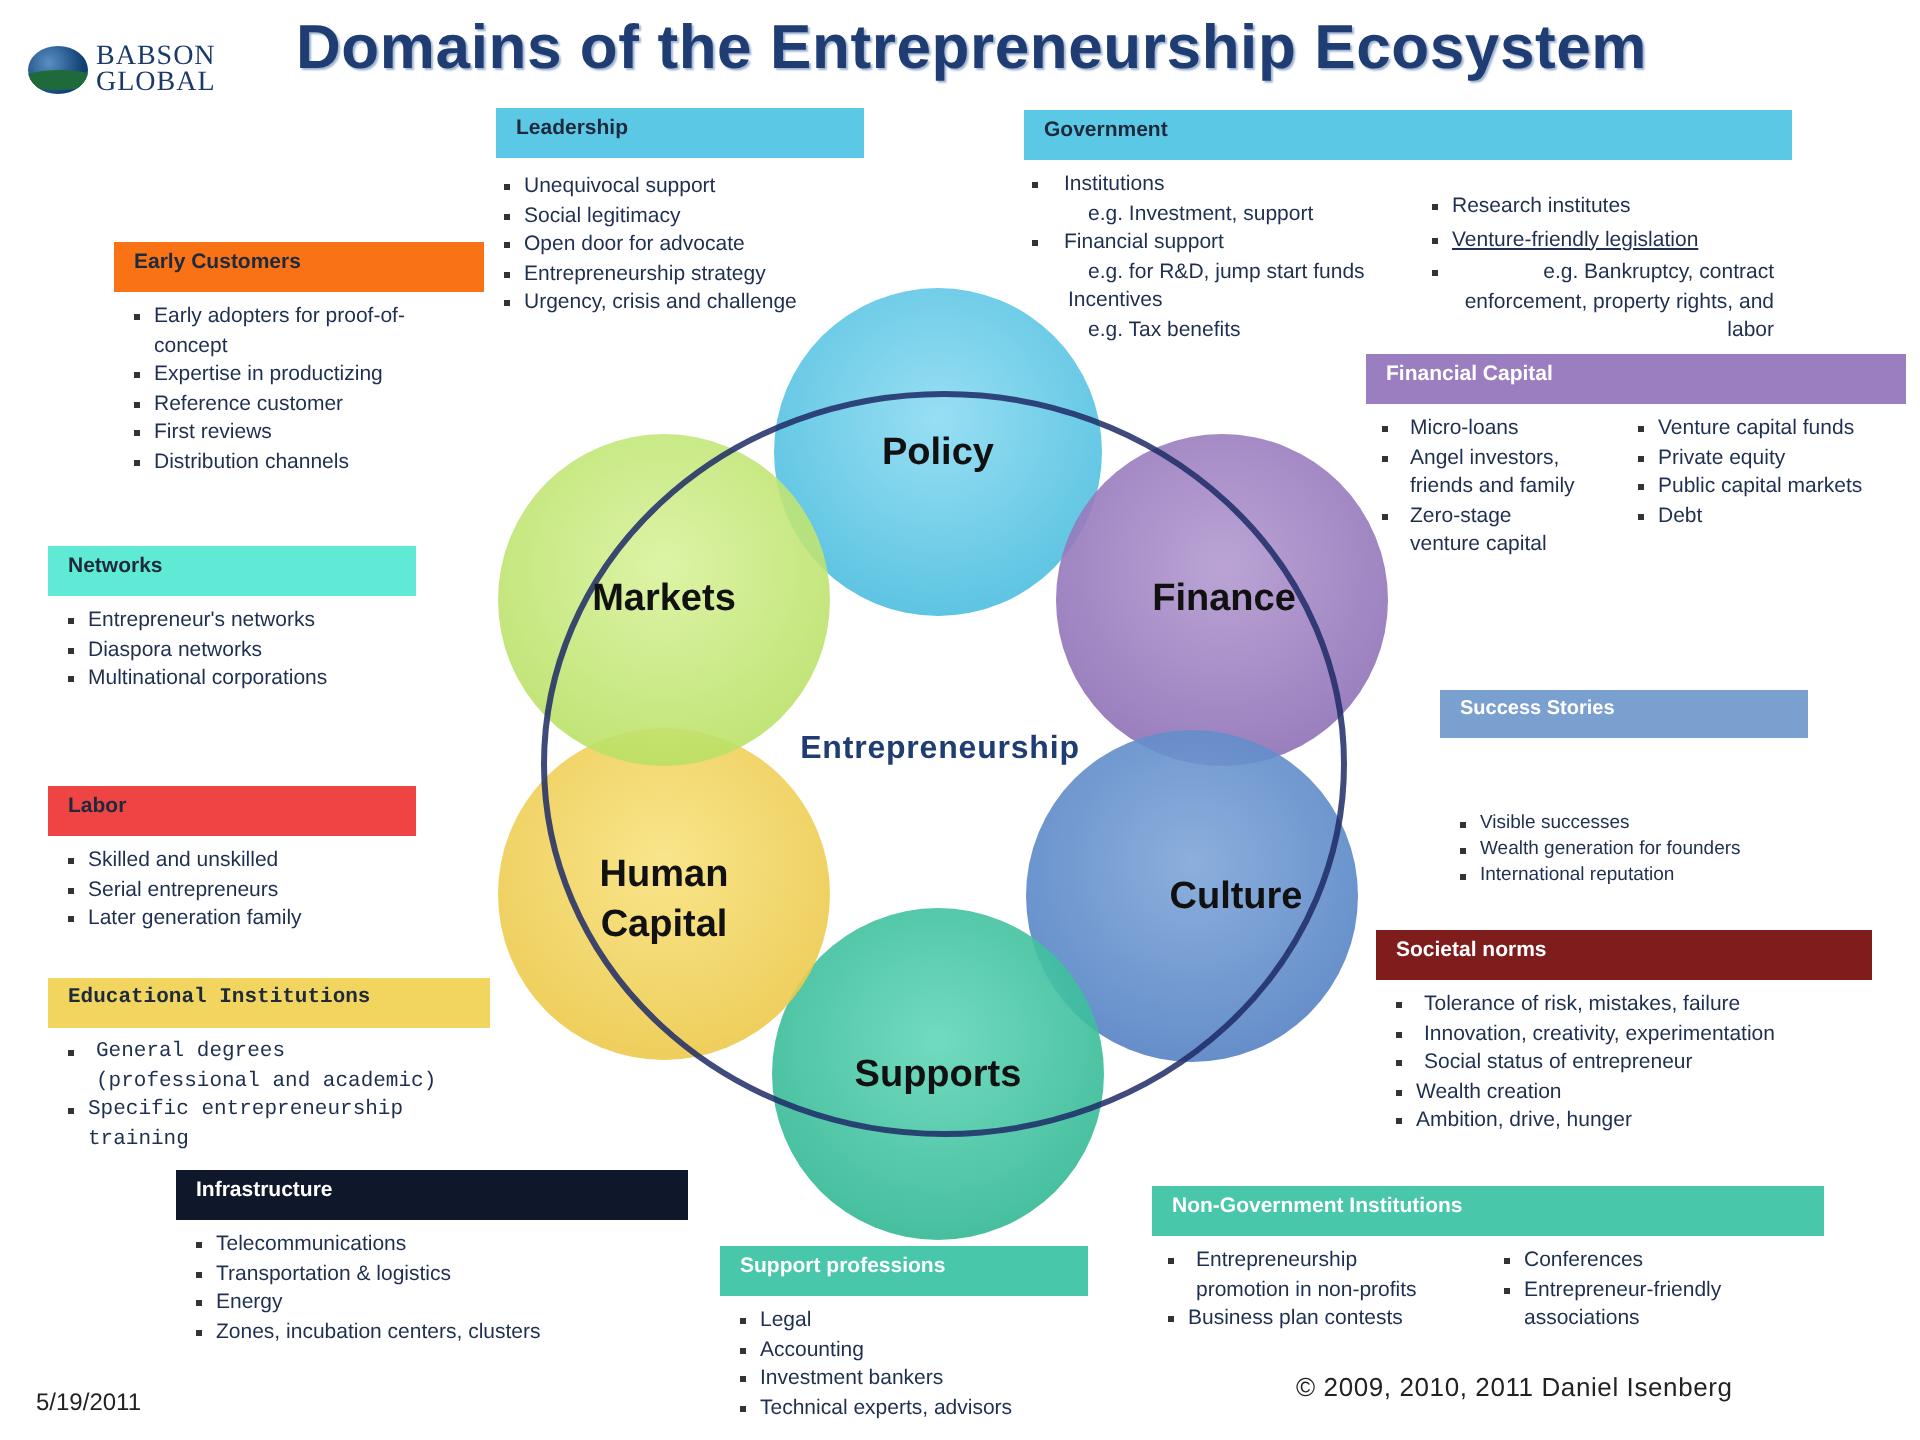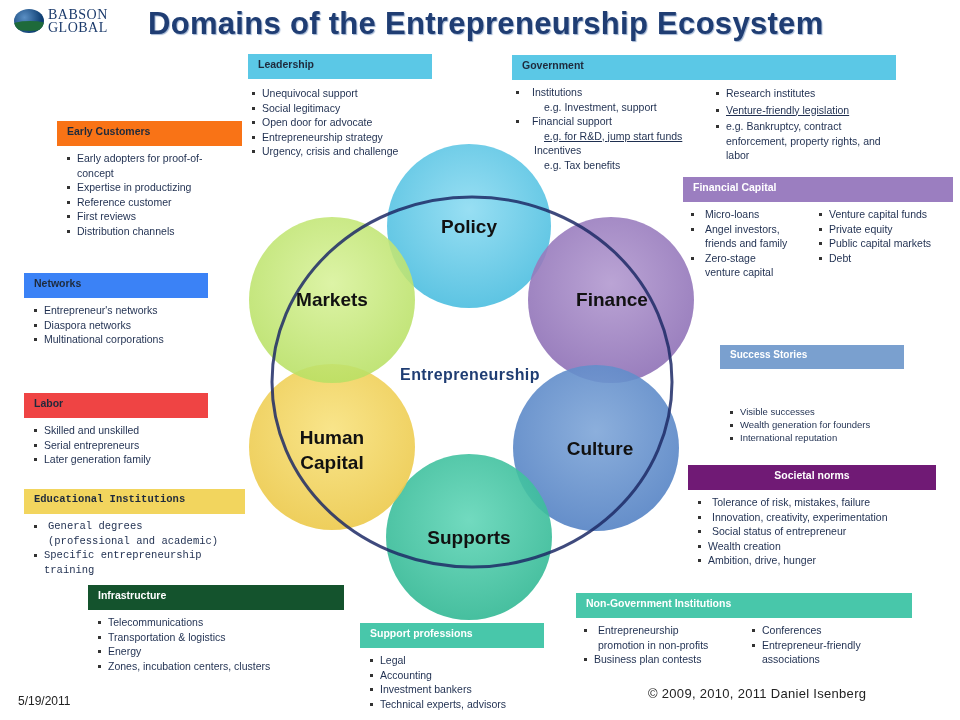--- a/index.html
+++ b/index.html
@@ -1,17 +1,17 @@
 <!DOCTYPE html>
 <html><head>
 <meta charset="utf-8">
 <style>
   html,body{margin:0;padding:0;background:#fff;}
   body{width:960px;height:720px;position:relative;overflow:hidden;font-family:"Liberation Sans",sans-serif;}
-  .logo{position:absolute;left:14px;top:8px;display:flex;align-items:center;}
+  .logo{position:absolute;left:14px;top:22px;display:flex;align-items:center;}
   .logo-globe{width:30px;height:24px;border-radius:50%;background:radial-gradient(circle at 35% 35%,#5a8fc4,#0e3e72 70%);position:relative;overflow:hidden;}
   .logo-globe:after{content:"";position:absolute;left:-4px;top:12px;width:40px;height:10px;background:#1e6a3a;border-radius:50%;}
   .logo-text{margin-left:4px;font-family:"Liberation Serif",serif;color:#1b3a6b;font-size:14px;line-height:13px;letter-spacing:0.5px;}
   .title{position:absolute;left:148px;top:6px;width:700px;font-size:31px;font-weight:bold;color:#1f3d73;text-shadow:1px 1px 1px #9fb3d1;letter-spacing:0.3px;white-space:nowrap;}
   .box{position:absolute;font-size:10.5px;color:#1f2f50;}
   .box .hdr{font-weight:bold;padding:4px 10px;font-size:10.5px;color:#1e2a3c;}
   .box .hdr.light{color:#fff;}
   .box ul{margin:5px 0 0 0;padding:0;list-style:none;}
   .box li{position:relative;padding-left:14px;line-height:14.5px;}
   .box li:before{content:"";position:absolute;left:4px;top:6px;width:3px;height:3px;background:#333;}
@@ -66,21 +66,21 @@
   <circle cx="611" cy="300" r="83" fill="url(#gFinance)" opacity="0.9"></circle>
   <circle cx="596" cy="448" r="83" fill="url(#gCulture)" opacity="0.9"></circle>
   <circle cx="469" cy="537" r="83" fill="url(#gSupports)" opacity="0.9"></circle>
   <circle cx="332" cy="447" r="83" fill="url(#gHuman)" opacity="0.9"></circle>
   <circle cx="332" cy="300" r="83" fill="url(#gMarkets)" opacity="0.88"></circle>
   <ellipse cx="472" cy="382" rx="200" ry="185" fill="none" stroke="#1d2a66" stroke-width="3" opacity="0.85"></ellipse>
 </svg>
 
 <div style="position:absolute;left:419px;top:216px;width:100px;text-align:center;font-size:19px;font-weight:bold;color:#111;">Policy</div>
 <div style="position:absolute;left:562px;top:289px;width:100px;text-align:center;font-size:19px;font-weight:bold;color:#111;">Finance</div>
-<div style="position:absolute;left:550px;top:438px;width:100px;text-align:center;font-size:19px;font-weight:bold;color:#111;">Culture</div>
+<div style="position:absolute;left:568px;top:438px;width:100px;text-align:center;font-size:19px;font-weight:bold;color:#111;">Culture</div>
 <div style="position:absolute;left:419px;top:527px;width:100px;text-align:center;font-size:19px;font-weight:bold;color:#111;">Supports</div>
 <div style="position:absolute;left:282px;top:425px;width:100px;text-align:center;font-size:19px;font-weight:bold;color:#111;line-height:25px;">
   <div>Human</div>
   <div>Capital</div>
 </div>
 <div style="position:absolute;left:282px;top:289px;width:100px;text-align:center;font-size:19px;font-weight:bold;color:#111;">Markets</div>
 <div style="position:absolute;left:385px;top:366px;width:170px;text-align:center;font-size:16px;font-weight:bold;color:#1f3d73;letter-spacing:0.4px;">Entrepreneurship</div>
 
 <div class="box" style="left:248px;top:54px;width:184px;">
   <div class="hdr" style="background:#5bc8e6;height:17px;">Leadership</div>
@@ -93,28 +93,28 @@
   </ul>
 </div>
 
 <div class="box" style="left:512px;top:55px;width:384px;">
   <div class="hdr" style="background:#5bc8e6;height:17px;">Government</div>
   <div class="cols">
     <ul style="width:200px;">
       <li style="padding-left:20px;">Institutions</li>
       <li class="indent" style="padding-left:32px;">e.g. Investment, support</li>
       <li style="padding-left:20px;">Financial support</li>
-      <li class="indent" style="padding-left:32px;text-decoration:underline;">e.g. for R&amp;D, jump start funds</li>
+      <li class="indent" style="padding-left:32px;">e.g. for R&amp;D, jump start funds</li>
       <li class="nob" style="padding-left:22px;">Incentives</li>
       <li class="indent" style="padding-left:32px;">e.g. Tax benefits</li>
     </ul>
-    <ul style="width:175px;margin-top:6px;">
+    <ul style="width:175px;margin-top:16px;">
       <li>Research institutes</li>
       <li style="margin-top:2px;text-decoration:underline;">Venture-friendly legislation</li>
-      <li style="margin-top:2px;">e.g. Bankruptcy, contract enforcement, property rights, and labor</li>
+      <li style="margin-top:2px;text-align:right;">e.g. Bankruptcy, contract enforcement, property rights, and labor</li>
     </ul>
   </div>
 </div>
 
 <div class="box" style="left:57px;top:121px;width:185px;">
   <div class="hdr" style="background:#f97316;height:17px;">Early Customers</div>
   <ul style="padding-left:6px;">
     <li style="width:150px;">Early adopters for proof-of-concept</li>
     <li>Expertise in productizing</li>
     <li>Reference customer</li>
@@ -134,21 +134,21 @@
     <ul style="width:135px;">
       <li>Venture capital funds</li>
       <li>Private equity</li>
       <li>Public capital markets</li>
       <li>Debt</li>
     </ul>
   </div>
 </div>
 
 <div class="box" style="left:24px;top:273px;width:184px;">
-  <div class="hdr" style="background:#3b82f6;height:17px;">Networks</div>
+  <div class="hdr" style="background:#5eead4;height:17px;">Networks</div>
   <ul style="padding-left:6px;">
     <li>Entrepreneur's networks</li>
     <li>Diaspora networks</li>
     <li>Multinational corporations</li>
   </ul>
 </div>
 
 <div class="box" style="left:720px;top:345px;width:184px;font-size:9.5px;">
   <div class="hdr light" style="background:#7aa0cf;height:16px;font-size:10px;">Success Stories</div>
   <ul style="padding-left:6px;margin-top:36px;">
@@ -161,40 +161,40 @@
 <div class="box" style="left:24px;top:393px;width:184px;">
   <div class="hdr" style="background:#ef4444;height:17px;">Labor</div>
   <ul style="padding-left:6px;">
     <li>Skilled and unskilled</li>
     <li>Serial entrepreneurs</li>
     <li>Later generation family</li>
   </ul>
 </div>
 
 <div class="box" style="left:688px;top:465px;width:248px;">
-  <div class="hdr light" style="background:#701a75;height:17px;text-align:center;">Societal norms</div>
+  <div class="hdr light" style="background:#7f1d1d;height:17px;">Societal norms</div>
   <ul style="padding-left:6px;">
     <li style="padding-left:18px;">Tolerance of risk, mistakes, failure</li>
     <li style="padding-left:18px;">Innovation, creativity, experimentation</li>
     <li style="padding-left:18px;">Social status of entrepreneur</li>
     <li>Wealth creation</li>
     <li>Ambition, drive, hunger</li>
   </ul>
 </div>
 
 <div class="box" style="left:24px;top:489px;width:221px;font-family:Liberation Mono, monospace;">
   <div class="hdr" style="background:#f2d55e;height:17px;">Educational Institutions</div>
   <ul style="padding-left:6px;">
     <li style="padding-left:18px;width:180px;">General degrees (professional and academic)</li>
     <li>Specific entrepreneurship training</li>
   </ul>
 </div>
 
 <div class="box" style="left:88px;top:585px;width:256px;">
-  <div class="hdr light" style="background:#14532d;height:17px;">Infrastructure</div>
+  <div class="hdr light" style="background:#0f172a;height:17px;">Infrastructure</div>
   <ul style="padding-left:6px;">
     <li>Telecommunications</li>
     <li>Transportation &amp; logistics</li>
     <li>Energy</li>
     <li>Zones, incubation centers, clusters</li>
   </ul>
 </div>
 
 <div class="box" style="left:360px;top:623px;width:184px;">
   <div class="hdr light" style="background:#48c7aa;height:17px;">Support professions</div>

